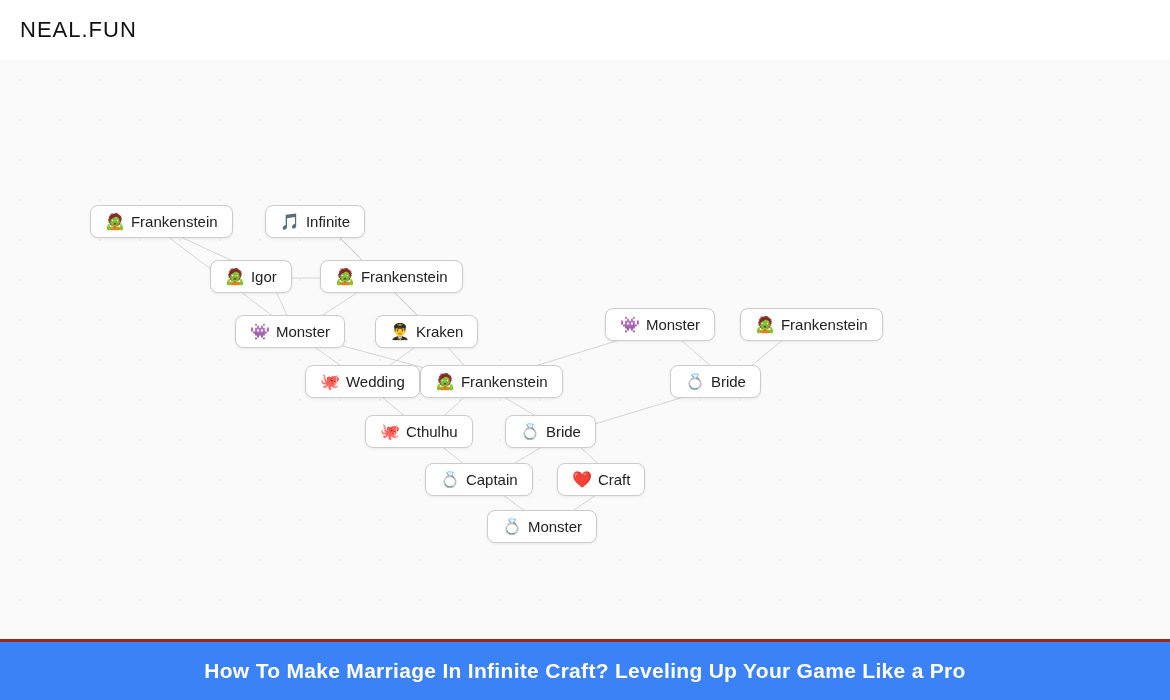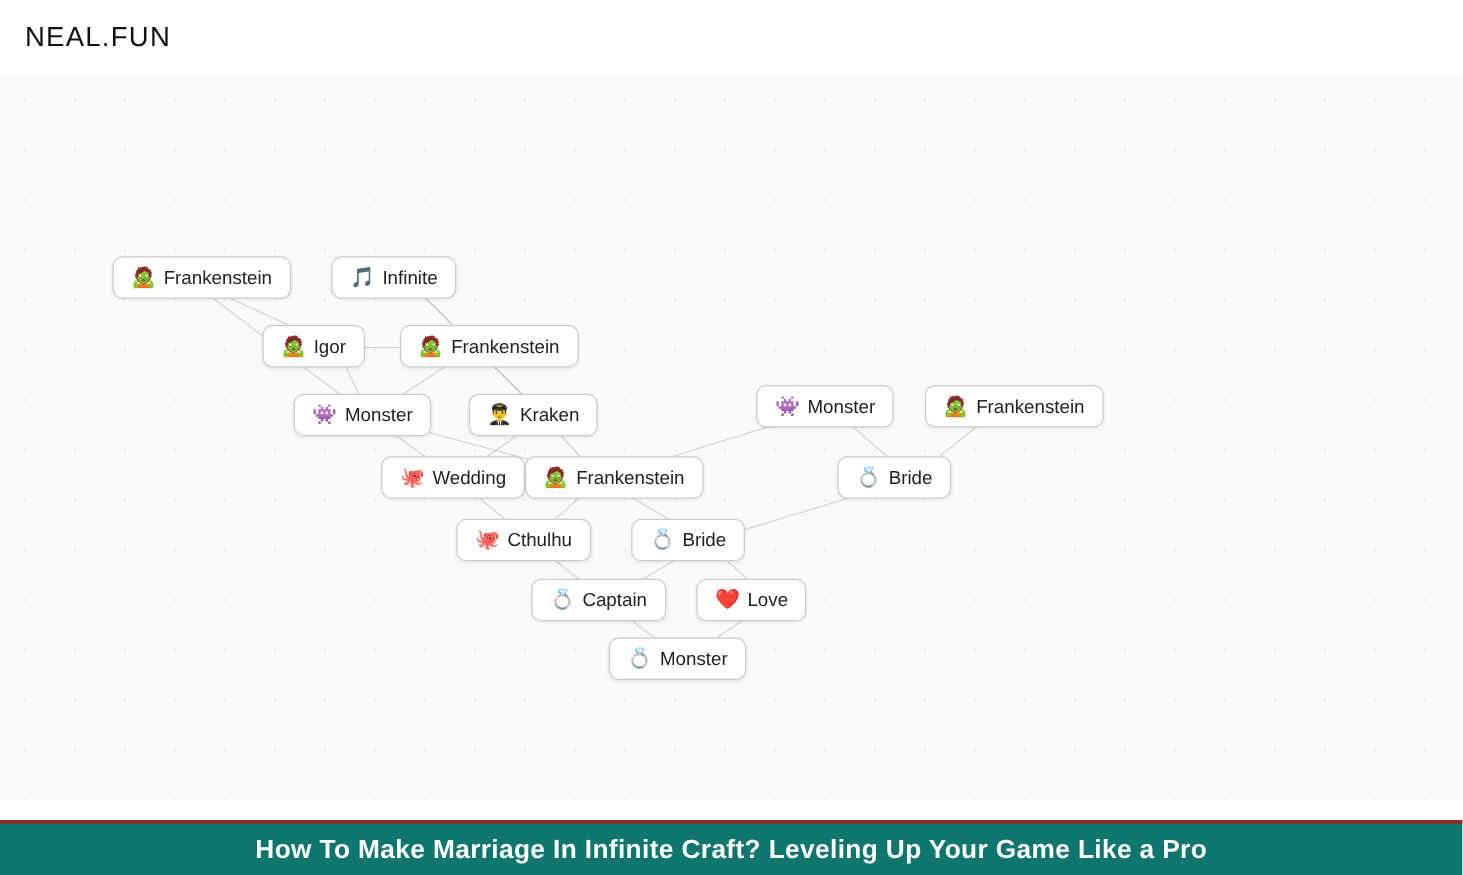--- a/index.html
+++ b/index.html
@@ -98,22 +98,22 @@
     }
 
     .node-emoji {
       font-size: 16px;
     }
 
     
     #bottom-banner {
       position: absolute;
       bottom: 0; left: 0; right: 0;
-      height: 44px;
-      background: #0f766e;
+      height: 61px;
+      background: #3b82f6;
       display: flex;
       align-items: center;
       justify-content: center;
       border-top: 3px solid #922b21;
     }
 
     #banner-text {
       font-size: 21px;
       font-weight: 900;
       color: #fff;
@@ -218,21 +218,21 @@
     <div class="node-card" style="left: 505px; top: 355px;">
       <span class="node-emoji">💍</span>
       <span>Bride</span>
     </div>
     <div class="node-card" style="left: 425px; top: 403px;">
       <span class="node-emoji">💍</span>
       <span>Captain</span>
     </div>
     <div class="node-card" style="left: 557px; top: 403px;">
       <span class="node-emoji">❤️</span>
-      <span>Love</span>
+      <span>Craft</span>
     </div>
     <div class="node-card" style="left: 487px; top: 450px;">
       <span class="node-emoji">💍</span>
       <span>Monster</span>
     </div>
   </div>
 
 <div id="bottom-banner">
   <div id="banner-text">How To Make Marriage In Infinite Craft? Leveling Up Your Game Like a Pro</div>
 </div>

